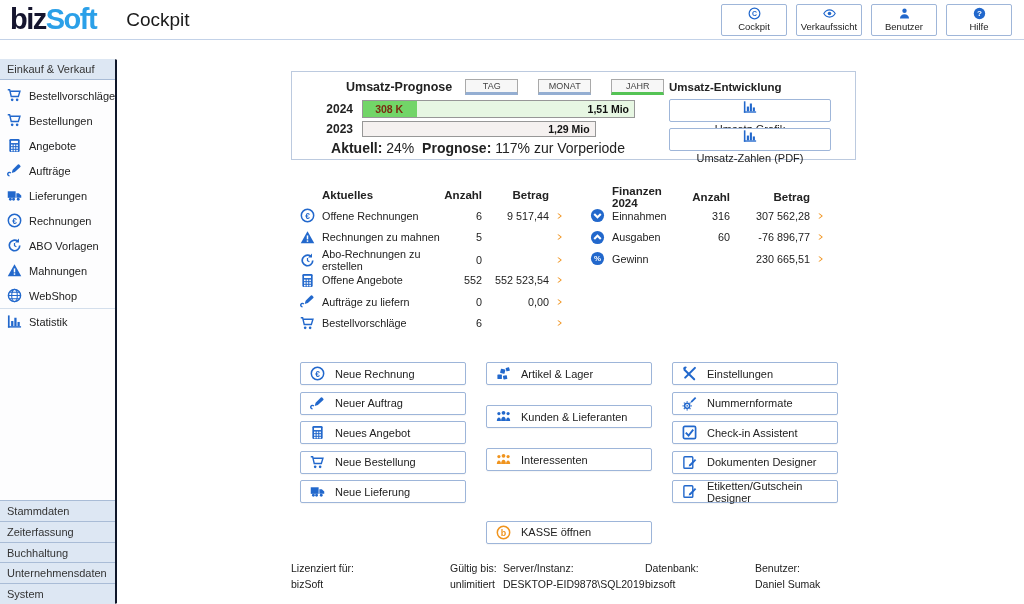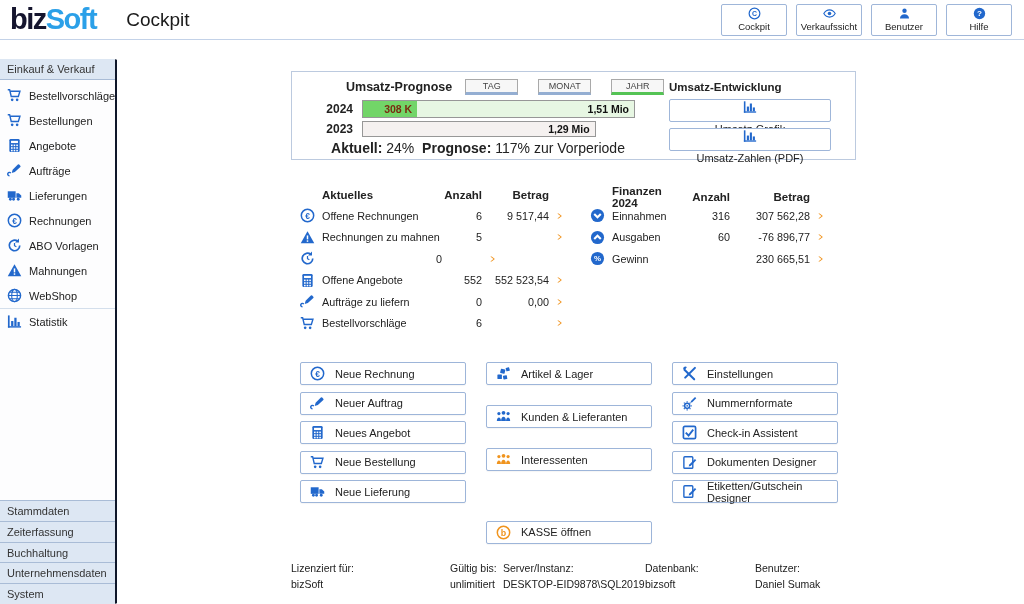--- a/index.html
+++ b/index.html
@@ -48,21 +48,21 @@
     font-size:9px; color:#444; text-align:center; line-height:12px; border-bottom:3px solid #94aed2; cursor:pointer; }
   .tab.active { border-bottom-color:#54c354; }
   .bars { position:absolute; left:20px; top:28px; }
   .bar-row { display:flex; align-items:center; margin-bottom:3px; }
   .bar-row .year { width:41px; text-align:right; font-weight:bold; font-size:12px; margin-right:9px; }
   .bar-wrap { width:273px; }
   .bar { border:1px solid #979797; position:relative; display:flex; align-items:center; }
   .bar.b24 { height:18px; background:#e7f7e3; }
   .bar.b23 { height:16px; background:#f5f1f0; }
   .bar .fill { background:#72d568; height:100%; display:flex; align-items:center; justify-content:flex-end;
-    padding-right:5px; font-weight:bold; font-size:10.5px; color:#7a2a10; }
+    padding-right:14px; font-weight:bold; font-size:10.5px; color:#7a2a10; }
   .bar .total { position:absolute; right:5px; font-weight:bold; font-size:10.5px; color:#111; }
   .fc-caption { position:absolute; left:0; top:68px; width:372px; text-align:center; font-size:14px; color:#222; }
   .fc-caption b { font-weight:bold; }
   
   .dev-title { position:absolute; left:377px; top:9px; font-size:11.5px; font-weight:bold; }
   .dev-buttons { position:absolute; left:377px; top:27px; display:flex; flex-direction:column; gap:6px; }
   .dev-btn { width:162px; height:23px; border:1px solid #9fb6d9; border-radius:2px; background:#fff;
     display:flex; align-items:center; gap:9px; padding:0 8px; font-size:11px; cursor:pointer;flex-direction:column; }
   .dev-btn .ic { width:14px; height:14px; color:#2268cc; flex:0 0 auto; }
 
@@ -437,20 +437,21 @@
           </div>
 
           <div class="trow">
             <span class="ic">
               <svg viewBox="0 0 16 16">
                 <path d="M13.6 8a5.6 5.6 0 1 1-2.1-4.4" fill="none" stroke="currentColor" stroke-width="1.8"></path>
                 <path d="M12.8.6v4.2H8.6z" fill="currentColor"></path>
                 <path d="M8 5.2v3l2 1.2" fill="none" stroke="currentColor" stroke-width="1.3"></path>
               </svg>
             </span>
+            <span>Abo-Rechnungen zu erstellen</span>
             <span class="num">0</span>
             <span class="num"></span>
             <span class="ic arr">
               <svg viewBox="0 0 16 16">
                 <path d="M3 2.2h3.2L13.4 8l-7.2 5.8H3L10.2 8z" fill="currentColor"></path>
               </svg>
             </span>
           </div>
 
           <div class="trow">

